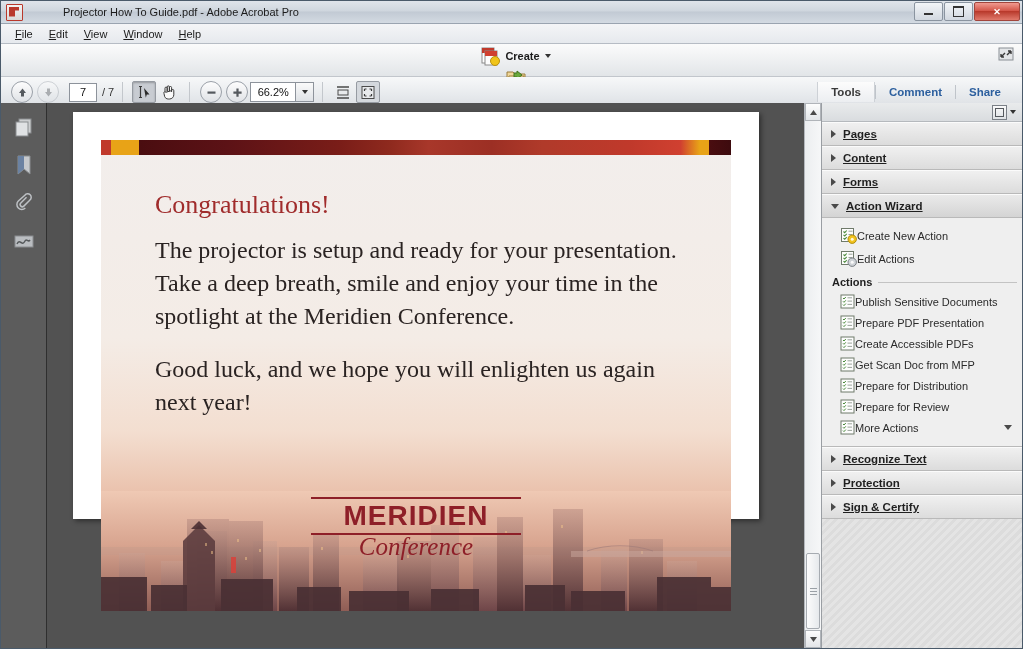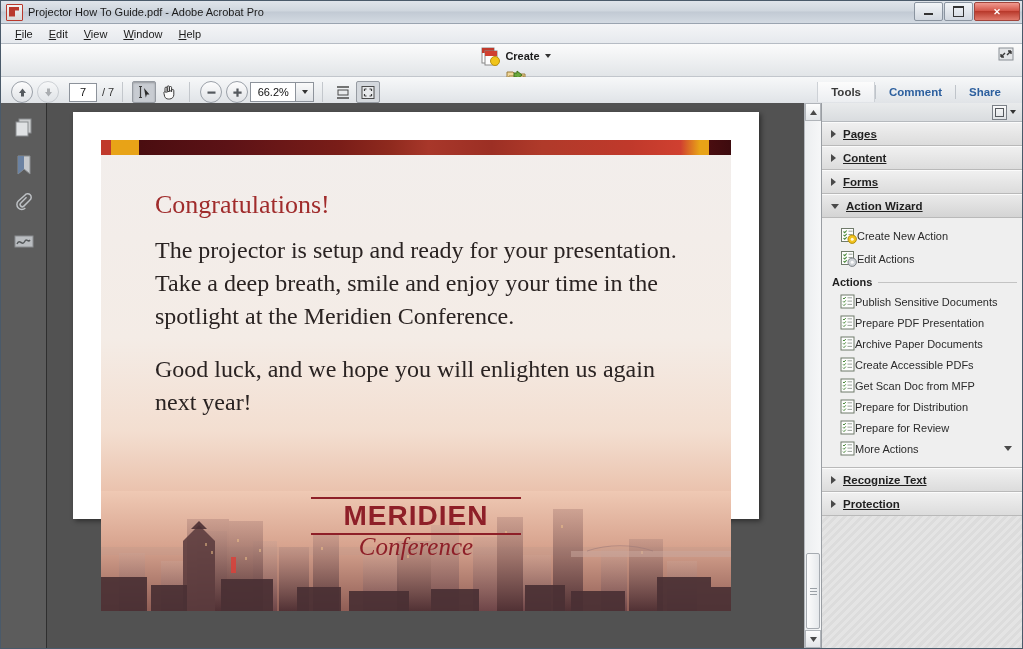--- a/index.html
+++ b/index.html
@@ -9,21 +9,21 @@
     font-size:11px;
     background:#3a3a3a;
     -webkit-font-smoothing:antialiased;
   }
   .app{position:relative;width:1023px;height:649px;box-sizing:border-box;
        border:1px solid #4a5a6a;background:#d6d9de;}
 
   
   .titlebar{height:22px;position:relative;
     background:linear-gradient(to bottom,#dfe4ea 0%,#cfd6de 45%,#c2cad4 50%,#d3dae2 100%);
-    border-bottom:1px solid #9aa4b0;display:flex;align-items:center;}
+    border-bottom:1px solid #9aa4b0;display:flex;align-items:center;gap:35px;}
   .title-icon{width:15px;height:15px;margin:0 5px 0 5px;position:relative;flex:none;
     background:linear-gradient(to bottom,#f3f3f3,#d8d8d8);border:1px solid #b9382c;border-radius:1px;}
   .title-icon:after{content:"";position:absolute;left:2px;top:2px;width:10px;height:10px;
     background:#b9382c;clip-path:polygon(0 0,100% 0,100% 40%,60% 40%,60% 100%,0 100%);}
   .title-text{font-size:11px;color:#1b1b1b;white-space:nowrap;}
   .winbtns{position:absolute;right:2px;top:1px;display:flex;gap:1px;}
   .wb{width:27px;height:17px;border:1px solid #8a94a0;border-radius:2px;
       background:linear-gradient(to bottom,#f2f5f8,#d2d8e0);
       display:flex;align-items:center;justify-content:center;font-size:9px;color:#2a2a2a;}
   .wb.close{width:44px;border-color:#a2453c;
@@ -551,81 +551,75 @@
           <span class="prow-label">Prepare PDF Presentation</span>
         </div>
         <div class="prow">
           <span>
             <svg width="15" height="15" viewBox="0 0 15 15">
                 <rect x="1" y="1" width="13" height="13" fill="#fdfdfd" stroke="#6f7a6a"></rect>
                 <path d="M3 4l1 1 1.8-2M3 7.3l1 1 1.8-2M3 10.6l1 1 1.8-2" fill="none" stroke="#4a8a3a" stroke-width="1"></path>
                 <path d="M7.5 3.8h4.5M7.5 7.1h4.5M7.5 10.4h4.5" stroke="#9aa49a" stroke-width="1"></path>
               </svg>
           </span>
-          <span class="prow-label">Archive Paper Documents</span>
+          <span class="prow-label">Create Accessible PDFs</span>
         </div>
         <div class="prow">
           <span>
             <svg width="15" height="15" viewBox="0 0 15 15">
                 <rect x="1" y="1" width="13" height="13" fill="#fdfdfd" stroke="#6f7a6a"></rect>
                 <path d="M3 4l1 1 1.8-2M3 7.3l1 1 1.8-2M3 10.6l1 1 1.8-2" fill="none" stroke="#4a8a3a" stroke-width="1"></path>
                 <path d="M7.5 3.8h4.5M7.5 7.1h4.5M7.5 10.4h4.5" stroke="#9aa49a" stroke-width="1"></path>
               </svg>
           </span>
-          <span class="prow-label">Create Accessible PDFs</span>
+          <span class="prow-label">Get Scan Doc from MFP</span>
         </div>
         <div class="prow">
           <span>
             <svg width="15" height="15" viewBox="0 0 15 15">
                 <rect x="1" y="1" width="13" height="13" fill="#fdfdfd" stroke="#6f7a6a"></rect>
                 <path d="M3 4l1 1 1.8-2M3 7.3l1 1 1.8-2M3 10.6l1 1 1.8-2" fill="none" stroke="#4a8a3a" stroke-width="1"></path>
                 <path d="M7.5 3.8h4.5M7.5 7.1h4.5M7.5 10.4h4.5" stroke="#9aa49a" stroke-width="1"></path>
               </svg>
           </span>
-          <span class="prow-label">Get Scan Doc from MFP</span>
+          <span class="prow-label">Prepare for Distribution</span>
         </div>
         <div class="prow">
           <span>
             <svg width="15" height="15" viewBox="0 0 15 15">
                 <rect x="1" y="1" width="13" height="13" fill="#fdfdfd" stroke="#6f7a6a"></rect>
                 <path d="M3 4l1 1 1.8-2M3 7.3l1 1 1.8-2M3 10.6l1 1 1.8-2" fill="none" stroke="#4a8a3a" stroke-width="1"></path>
                 <path d="M7.5 3.8h4.5M7.5 7.1h4.5M7.5 10.4h4.5" stroke="#9aa49a" stroke-width="1"></path>
               </svg>
           </span>
-          <span class="prow-label">Prepare for Distribution</span>
+          <span class="prow-label">Prepare for Review</span>
         </div>
         <div class="prow">
           <span>
             <svg width="15" height="15" viewBox="0 0 15 15">
                 <rect x="1" y="1" width="13" height="13" fill="#fdfdfd" stroke="#6f7a6a"></rect>
                 <path d="M3 4l1 1 1.8-2M3 7.3l1 1 1.8-2M3 10.6l1 1 1.8-2" fill="none" stroke="#4a8a3a" stroke-width="1"></path>
                 <path d="M7.5 3.8h4.5M7.5 7.1h4.5M7.5 10.4h4.5" stroke="#9aa49a" stroke-width="1"></path>
               </svg>
           </span>
-          <span class="prow-label">Prepare for Review</span>
-        </div>
-        <div class="prow">
-          <span>
-            <svg width="15" height="15" viewBox="0 0 15 15">
-                <rect x="1" y="1" width="13" height="13" fill="#fdfdfd" stroke="#6f7a6a"></rect>
-                <path d="M3 4l1 1 1.8-2M3 7.3l1 1 1.8-2M3 10.6l1 1 1.8-2" fill="none" stroke="#4a8a3a" stroke-width="1"></path>
-                <path d="M7.5 3.8h4.5M7.5 7.1h4.5M7.5 10.4h4.5" stroke="#9aa49a" stroke-width="1"></path>
-              </svg>
-          </span>
           <span class="prow-label">More Actions</span>
           <span class="more-caret"></span>
         </div>
       </div>
 
       <div class="sect">
         <span class="tri"></span>
         <span class="sect-label">Recognize Text</span>
       </div>
       <div class="sect">
         <span class="tri"></span>
         <span class="sect-label">Protection</span>
       </div>
+      <div class="sect">
+        <span class="tri"></span>
+        <span class="sect-label">Sign &amp; Certify</span>
+      </div>
 
       <div class="rpanel-fill"></div>
     </div>
 
   </div>
 </div>
 
 </body></html>

